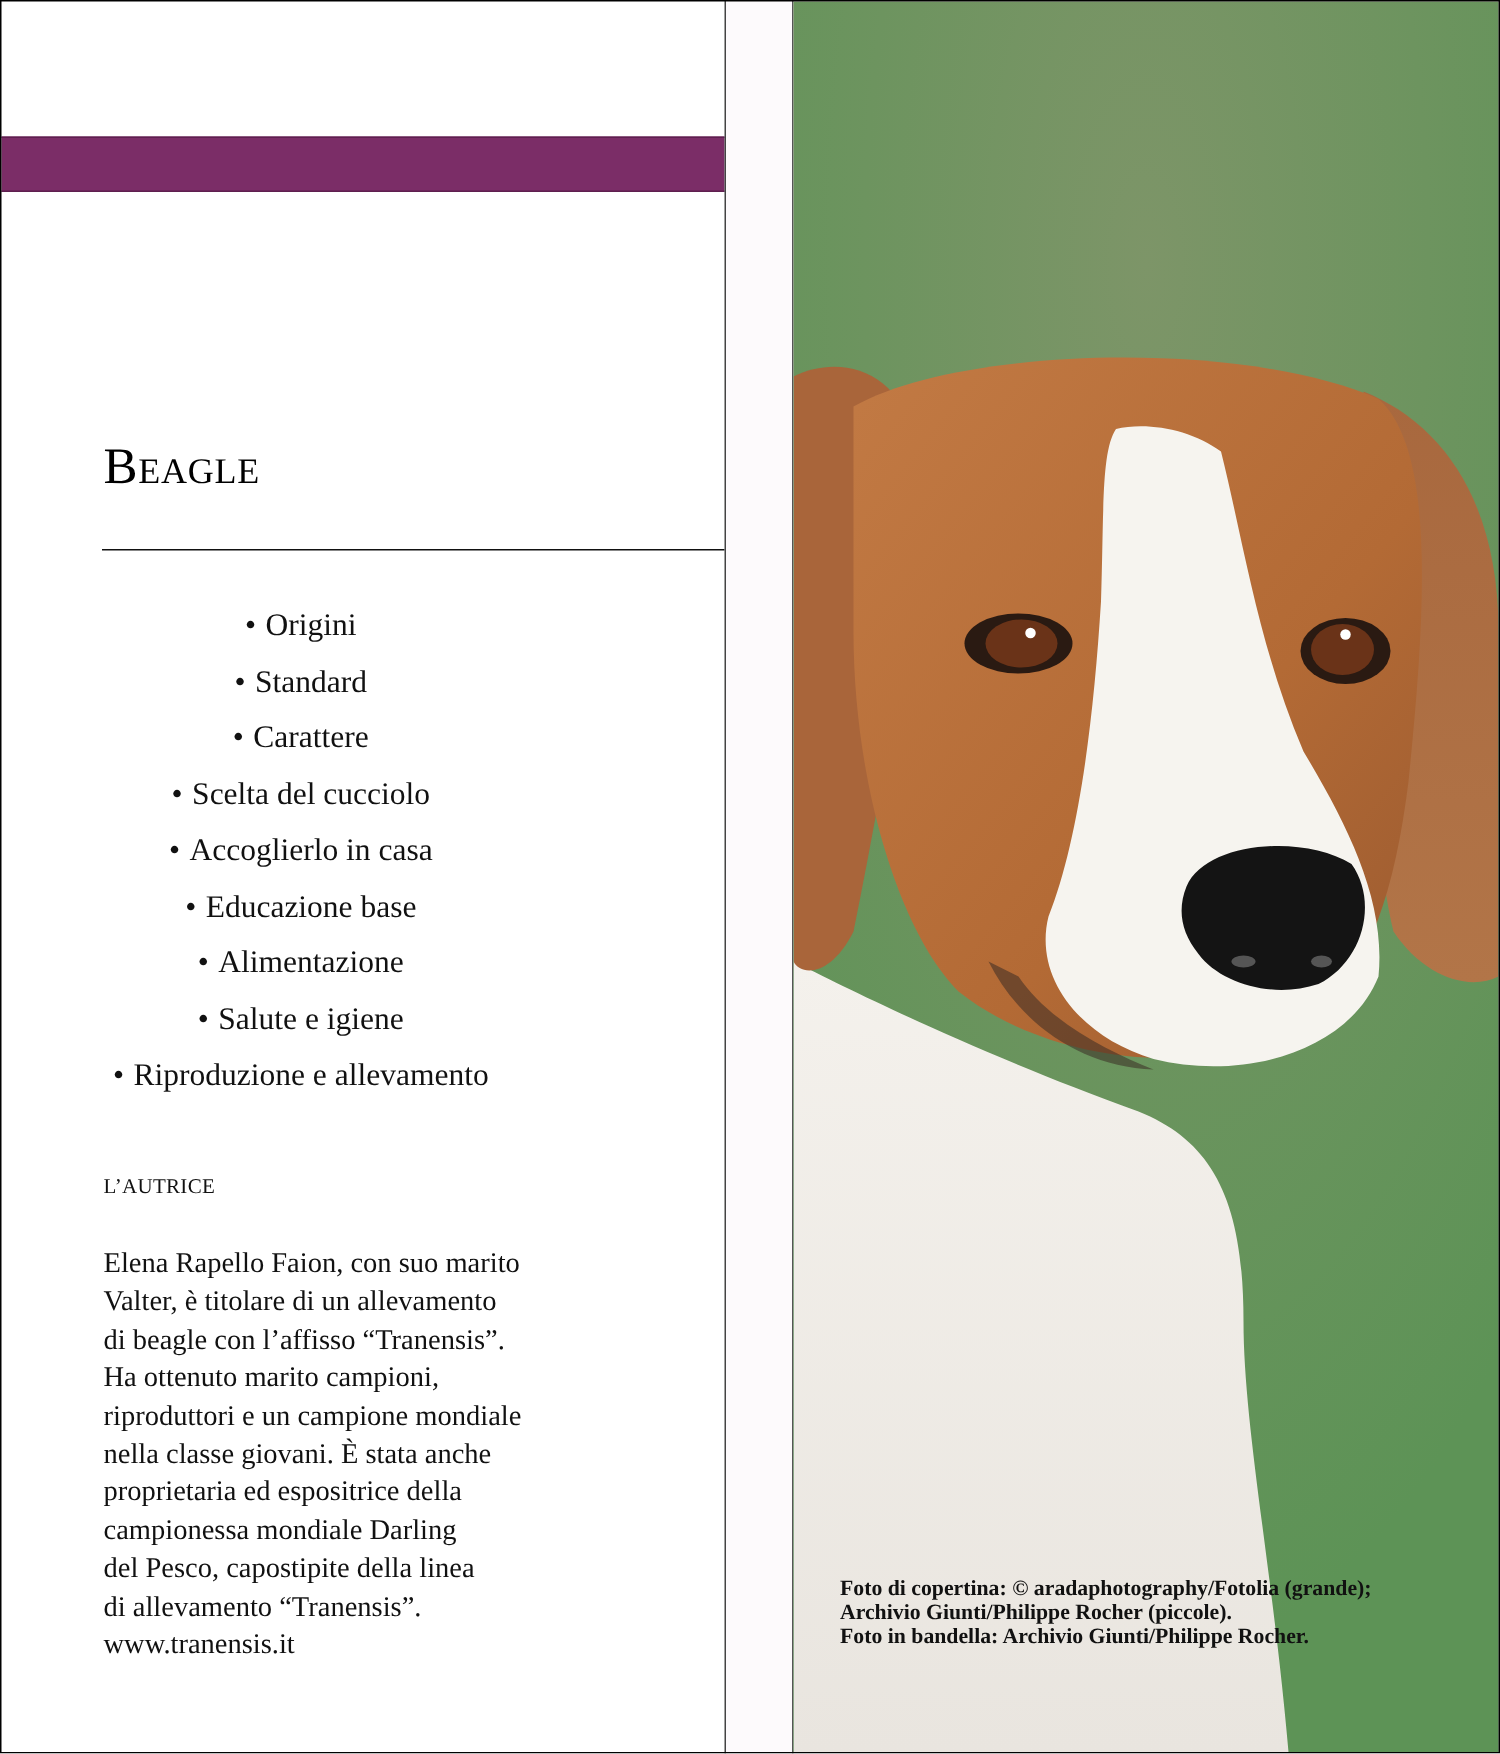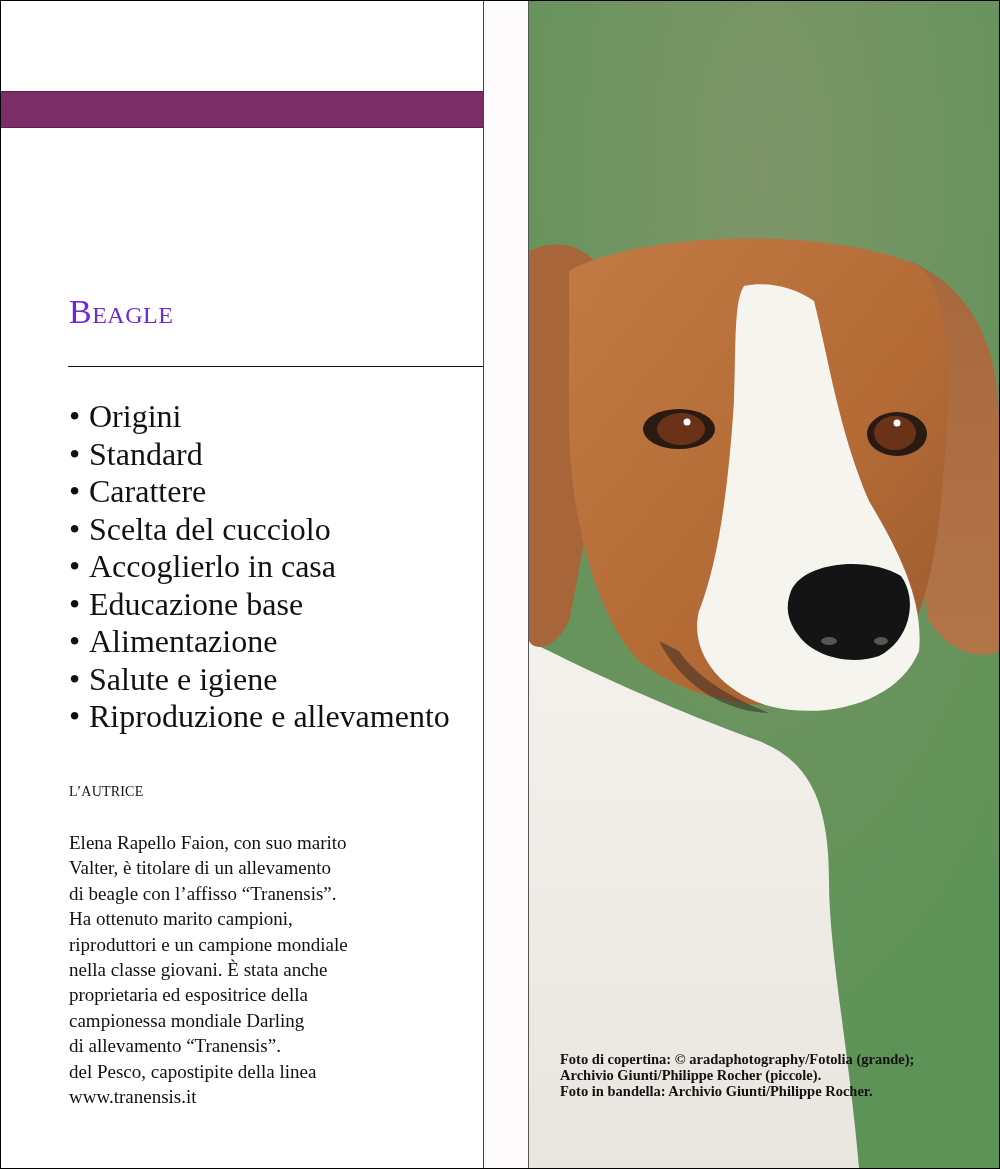--- a/index.html
+++ b/index.html
@@ -29,30 +29,30 @@
   .gutter {
     position: absolute; left: 484px; top: 1px; width: 44px; height: 1167px;
     background: #fdfafc;
   }
   .photo-edge {
     position: absolute; left: 528px; top: 0; width: 1px; height: 1169px; background: #555;
   }
   .title {
     position: absolute; left: 69px; top: 292px; margin: 0;
     font-size: 34px; font-weight: normal; font-variant: small-caps;
-    letter-spacing: 0.5px; line-height: 40px; color: #6d28d9;
+    letter-spacing: 0.5px; line-height: 40px; color: #000000;
   }
   .title-rule {
     position: absolute; left: 68px; top: 366px; width: 415px; height: 1px; background: #111;
   }
   .toc {
     position: absolute; left: 69px; top: 398px; margin: 0; padding: 0; list-style: none;
   }
   .toc li {
-    font-size: 32px; line-height: 37.5px; height: 37.5px; white-space: nowrap;
+    font-size: 21px; line-height: 37.5px; height: 37.5px; white-space: nowrap; text-align: center;
   }
   .toc .bullet { display: inline-block; width: 20px; }
   .author-heading {
     position: absolute; left: 69px; top: 780px; font-size: 14px; line-height: 24px;
     letter-spacing: 0.2px;
   }
   .author-bio {
     position: absolute; left: 69px; top: 830px; width: 380px; margin: 0;
   }
   .author-bio div { font-size: 19px; line-height: 25.4px; white-space: nowrap; }
@@ -89,22 +89,22 @@
 <div class="author-heading">L’AUTRICE</div>
 <div class="author-bio">
   <div>Elena Rapello Faion, con suo marito</div>
   <div>Valter, è titolare di un allevamento</div>
   <div>di beagle con l’affisso “Tranensis”.</div>
   <div>Ha ottenuto marito campioni,</div>
   <div>riproduttori e un campione mondiale</div>
   <div>nella classe giovani. È stata anche</div>
   <div>proprietaria ed espositrice della</div>
   <div>campionessa mondiale Darling</div>
+  <div>del Pesco, capostipite della linea</div>
   <div>di allevamento “Tranensis”.</div>
-  <div>del Pesco, capostipite della linea</div>
   <div>www.tranensis.it</div>
 </div>
 
 <div class="divider-v"></div>
 <div class="gutter"></div>
 <div class="photo-edge"></div>
 
 <div class="photo">
   <svg width="470" height="1167" viewBox="0 0 470 1167" xmlns="http://www.w3.org/2000/svg">
     <defs>

